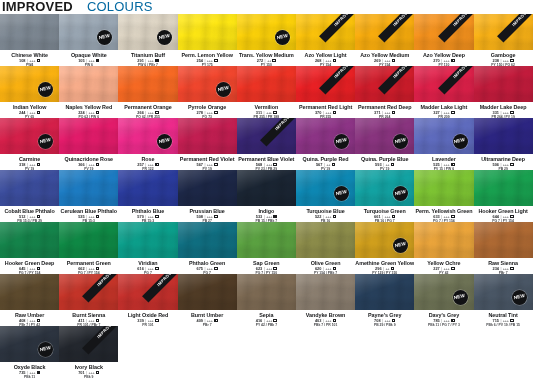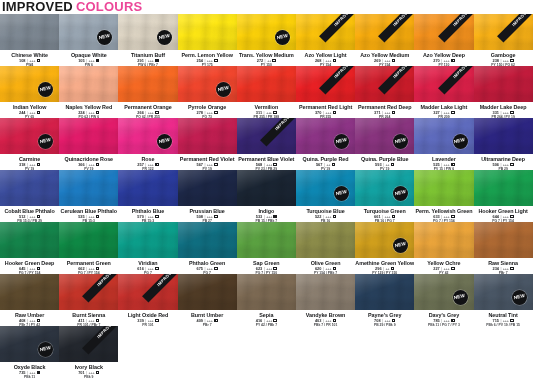--- a/index.html
+++ b/index.html
@@ -17,21 +17,21 @@
     display:flex;align-items:flex-start;
     padding-left:2px;
     box-sizing:border-box;
   }
   .header .ttl{
     font-size:13px;line-height:13px;
     letter-spacing:0.2px;
     white-space:nowrap;
   }
   .header .t-bold{font-weight:bold;color:#1a1a1a;}
-  .header .t-light{font-weight:bold;color:#ec4899;margin-left:3px;}
+  .header .t-light{font-weight:normal;color:#0369a1;margin-left:14px;}
 
   
   .grid{
     display:grid;
     grid-template-columns:repeat(9,59.2px);
     width:533px;
   }
   .cell{
     position:relative;
     width:59.2px;

